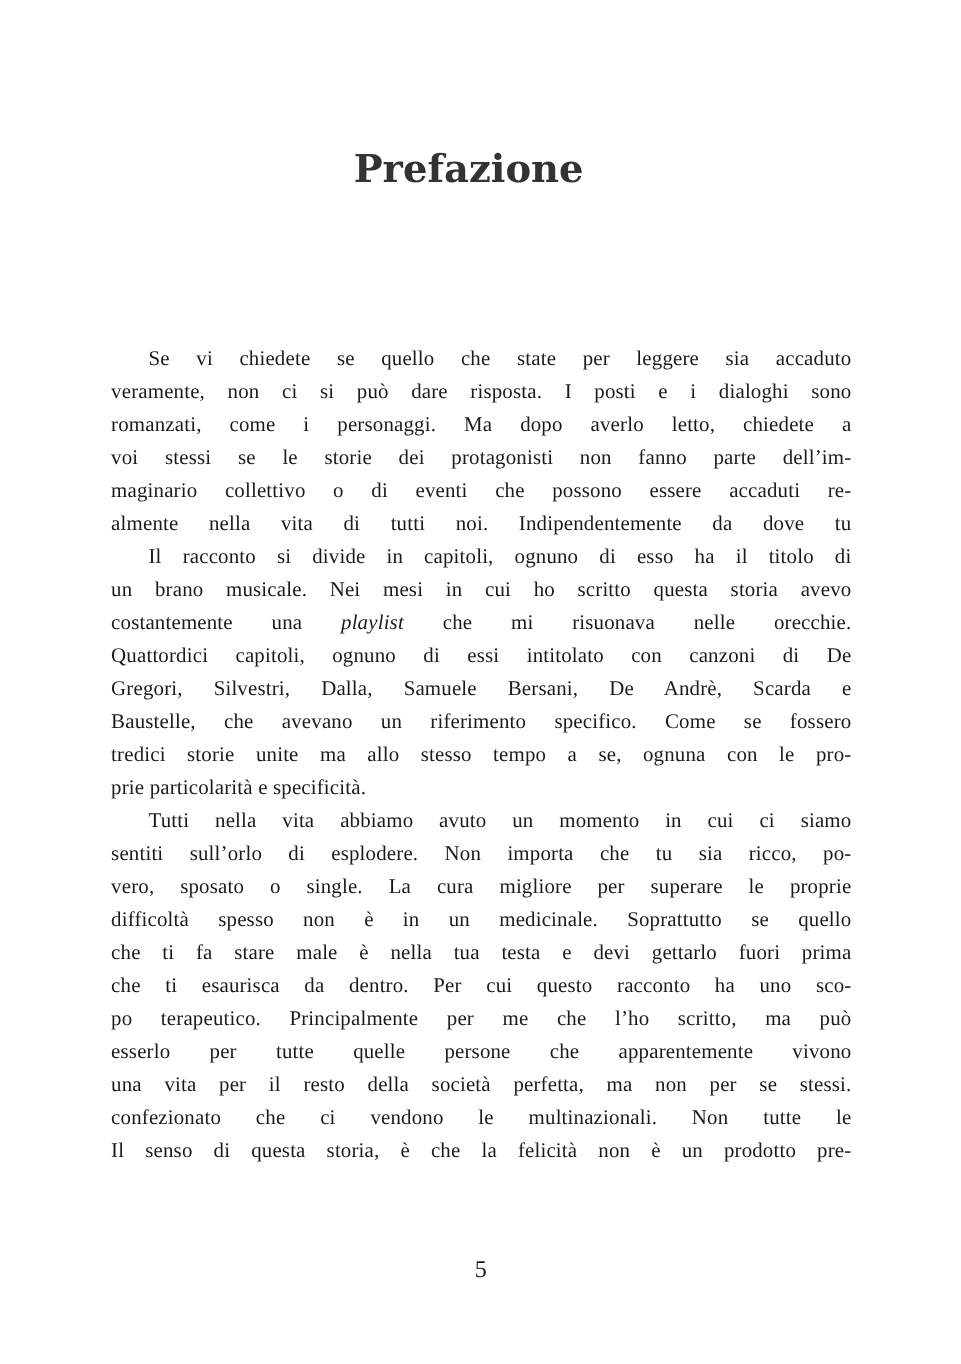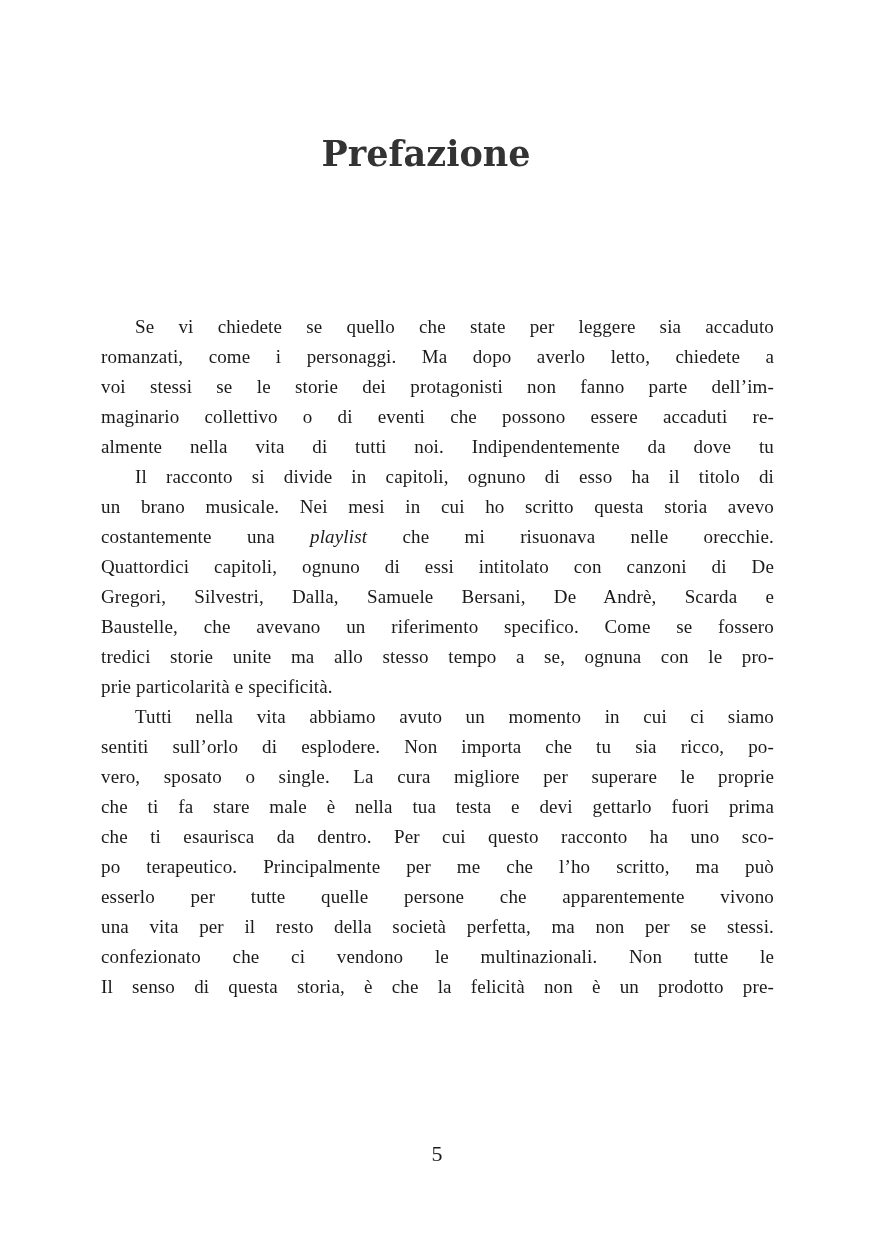--- a/index.html
+++ b/index.html
@@ -68,20 +68,21 @@
   </style>
 </head>
 <body>
 
 <h1 class="page-title">Prefazione</h1>
 
 <div class="body-text">
 
   <div>
     <span class="line indent">Se vi chiedete se quello che state per leggere sia accaduto</span>
+    <span class="line">veramente, non ci si può dare risposta. I posti e i dialoghi sono</span>
     <span class="line">romanzati, come i personaggi. Ma dopo averlo letto, chiedete a</span>
     <span class="line">voi stessi se le storie dei protagonisti non fanno parte dell’im-</span>
     <span class="line">maginario collettivo o di eventi che possono essere accaduti re-</span>
     <span class="line">almente nella vita di tutti noi. Indipendentemente da dove tu</span>
   </div>
 
   <div>
     <span class="line indent">Il racconto si divide in capitoli, ognuno di esso ha il titolo di</span>
     <span class="line">un brano musicale. Nei mesi in cui ho scritto questa storia avevo</span>
     <span class="line"><span>costantemente una </span><em>playlist</em><span> che mi risuonava nelle orecchie.</span></span>
@@ -89,20 +90,21 @@
     <span class="line">Gregori, Silvestri, Dalla, Samuele Bersani, De Andrè, Scarda e</span>
     <span class="line">Baustelle, che avevano un riferimento specifico. Come se fossero</span>
     <span class="line">tredici storie unite ma allo stesso tempo a se, ognuna con le pro-</span>
     <span class="line last">prie particolarità e specificità.</span>
   </div>
 
   <div>
     <span class="line indent">Tutti nella vita abbiamo avuto un momento in cui ci siamo</span>
     <span class="line">sentiti sull’orlo di esplodere. Non importa che tu sia ricco, po-</span>
     <span class="line">vero, sposato o single. La cura migliore per superare le proprie</span>
+    <span class="line">difficoltà spesso non è in un medicinale. Soprattutto se quello</span>
     <span class="line">che ti fa stare male è nella tua testa e devi gettarlo fuori prima</span>
     <span class="line">che ti esaurisca da dentro. Per cui questo racconto ha uno sco-</span>
     <span class="line">po terapeutico. Principalmente per me che l’ho scritto, ma può</span>
     <span class="line">esserlo per tutte quelle persone che apparentemente vivono</span>
     <span class="line">una vita per il resto della società perfetta, ma non per se stessi.</span>
     <span class="line">confezionato che ci vendono le multinazionali. Non tutte le</span>
     <span class="line">Il senso di questa storia, è che la felicità non è un prodotto pre-</span>
   </div>
 </div>
 

